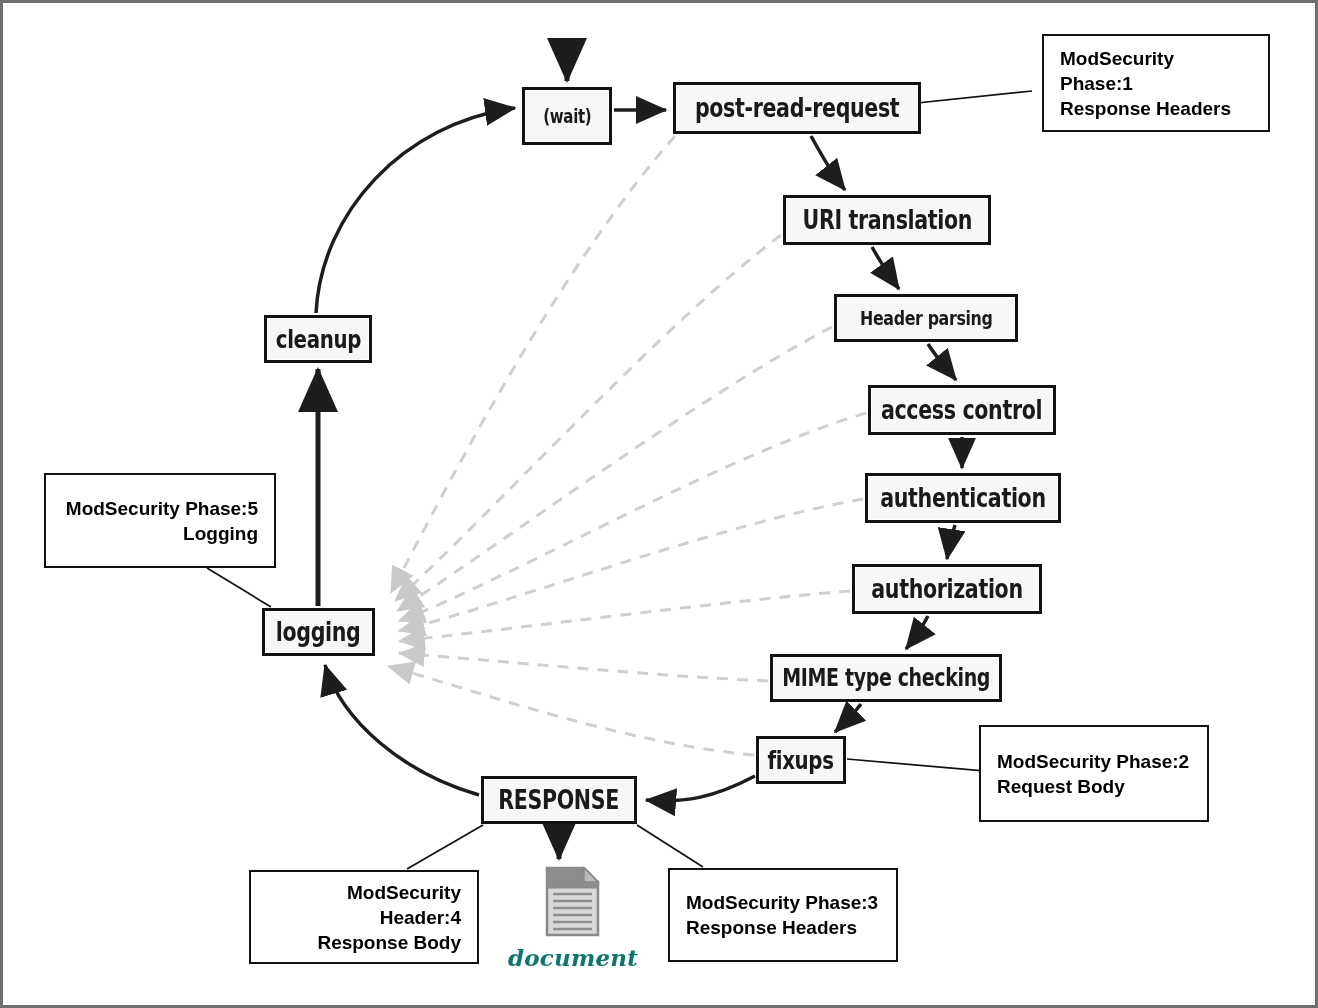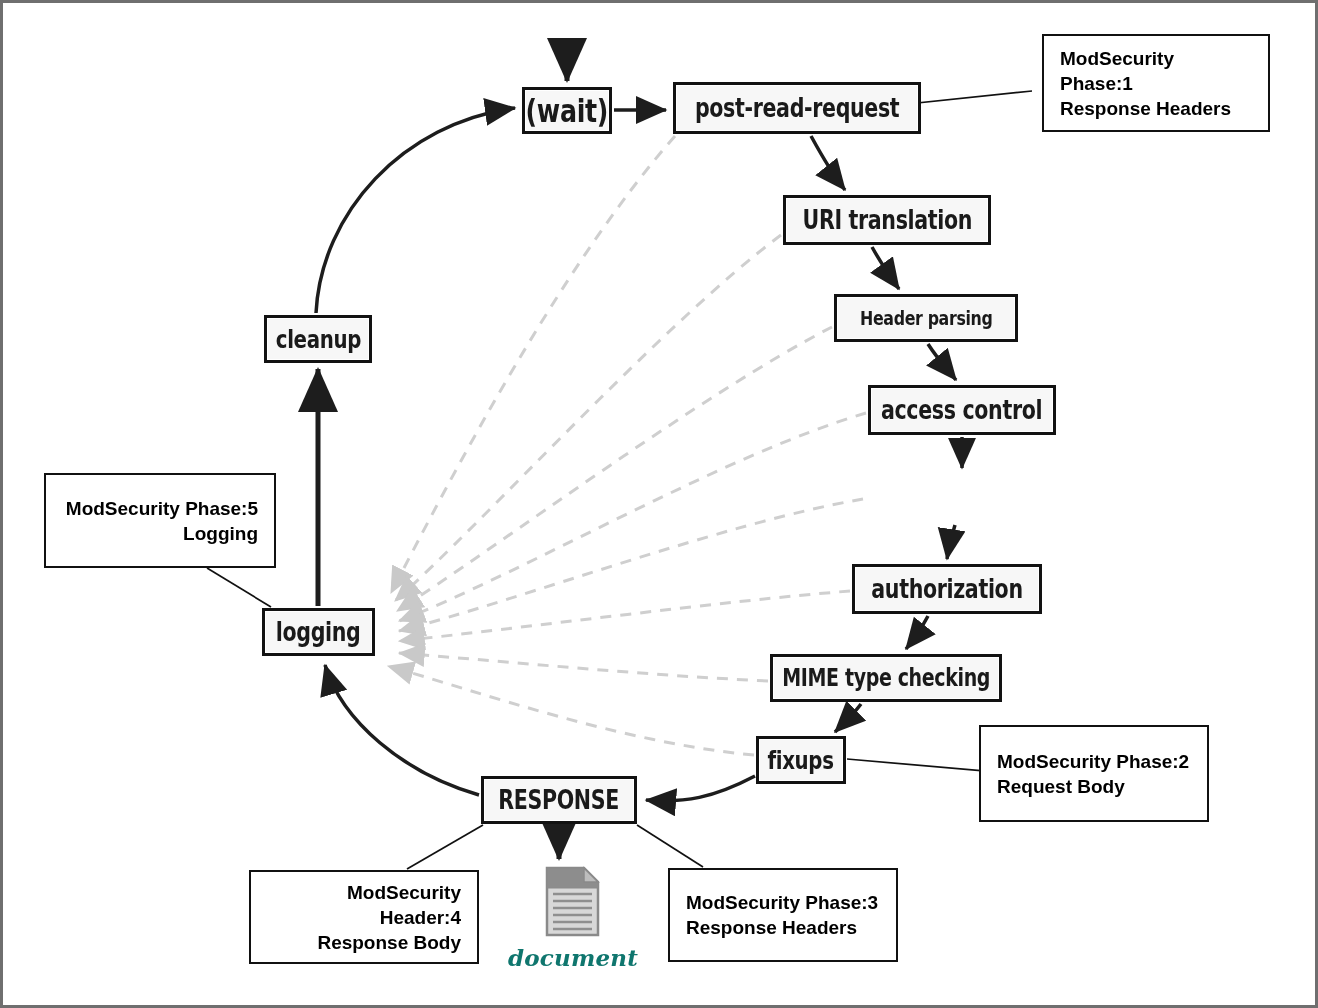--- a/index.html
+++ b/index.html
@@ -199,40 +199,43 @@
       <line x1="844" y1="756" x2="1028" y2="772" stroke="#111111" stroke-width="1.7"></line>
     </g>
     <g>
       <line x1="480" y1="822" x2="404" y2="866" stroke="#111111" stroke-width="1.7"></line>
     </g>
     <g>
       <line x1="634" y1="822" x2="700" y2="864" stroke="#111111" stroke-width="1.7"></line>
     </g>
   </svg>
 
-  <div class="pbox" style="left:519px; top:84px; width:90px; height:47px; font-size:32px;">
+  <div class="pbox" style="left:519px; top:84px; width:90px; height:58px; font-size:19px;">
     <span>(wait)</span>
   </div>
 
   <div class="pbox" style="left:670px; top:79px; width:248px; height:52px; font-size:26px;">
     <span>post-read-request</span>
   </div>
 
   <div class="pbox" style="left:780px; top:192px; width:208px; height:50px; font-size:26px;">
     <span>URI translation</span>
   </div>
 
   <div class="pbox" style="left:831px; top:291px; width:184px; height:48px; font-size:20px;">
     <span>Header parsing</span>
   </div>
 
   <div class="pbox" style="left:865px; top:382px; width:188px; height:50px; font-size:26px;">
     <span>access control</span>
   </div>
 
+  <div class="pbox" style="left:862px; top:470px; width:196px; height:50px; font-size:26px;">
+    <span>authentication</span>
+  </div>
 
   <div class="pbox" style="left:849px; top:561px; width:190px; height:50px; font-size:26px;">
     <span>authorization</span>
   </div>
 
   <div class="pbox" style="left:767px; top:651px; width:232px; height:48px; font-size:24px;">
     <span>MIME type checking</span>
   </div>
 
   <div class="pbox" style="left:753px; top:733px; width:90px; height:48px; font-size:25px;">

